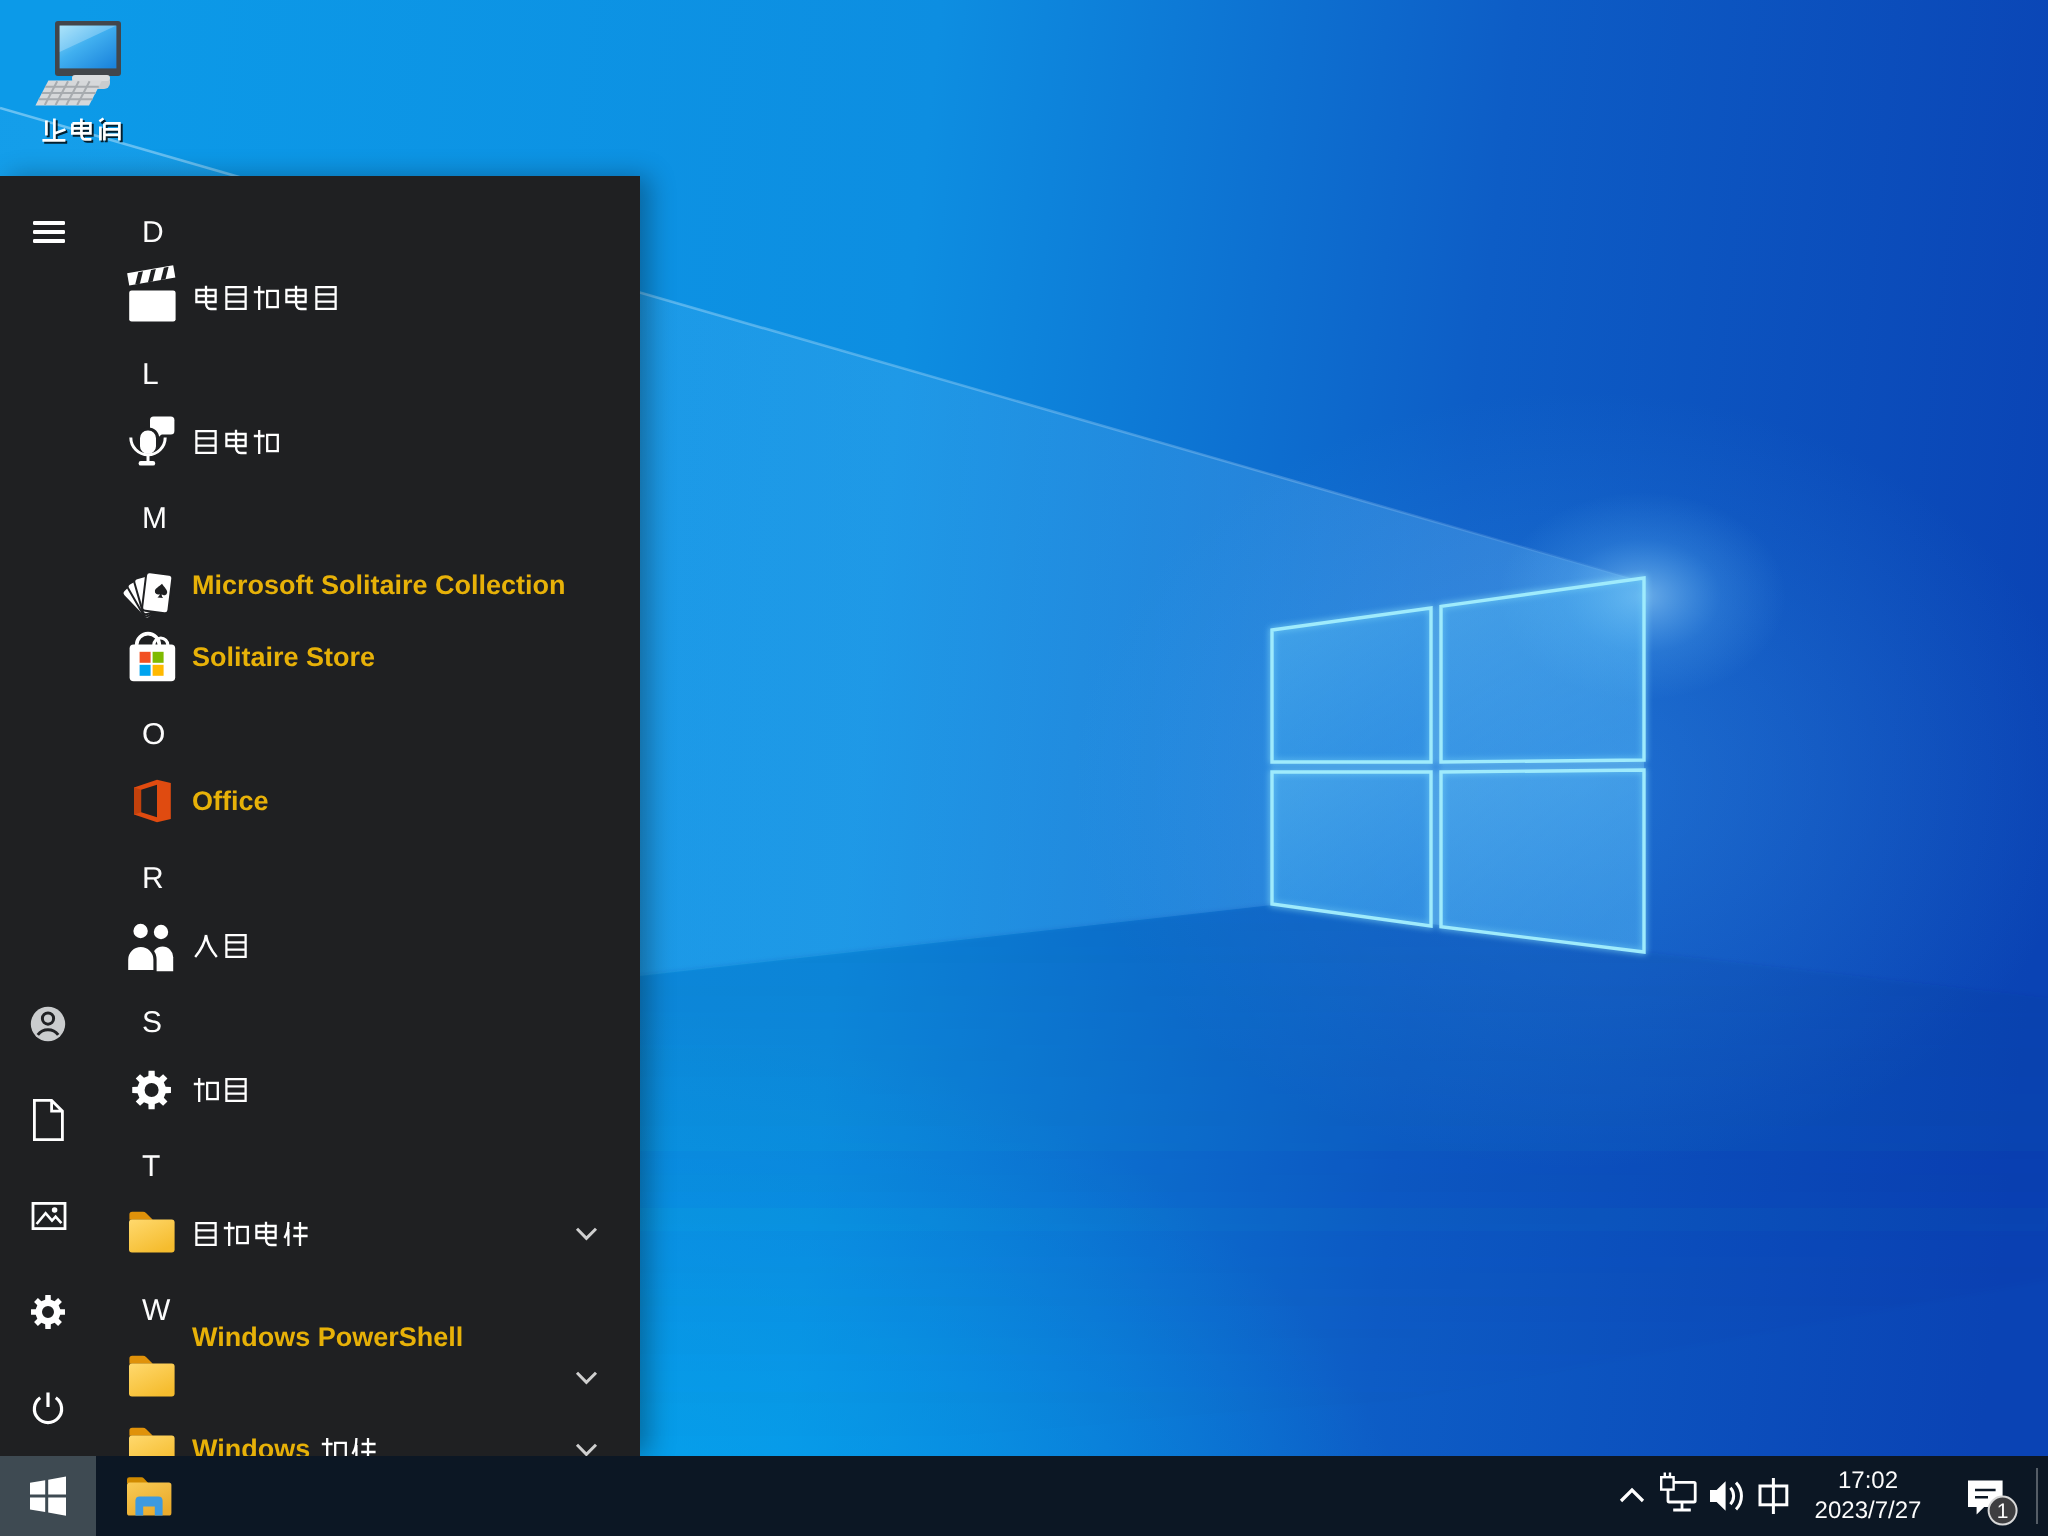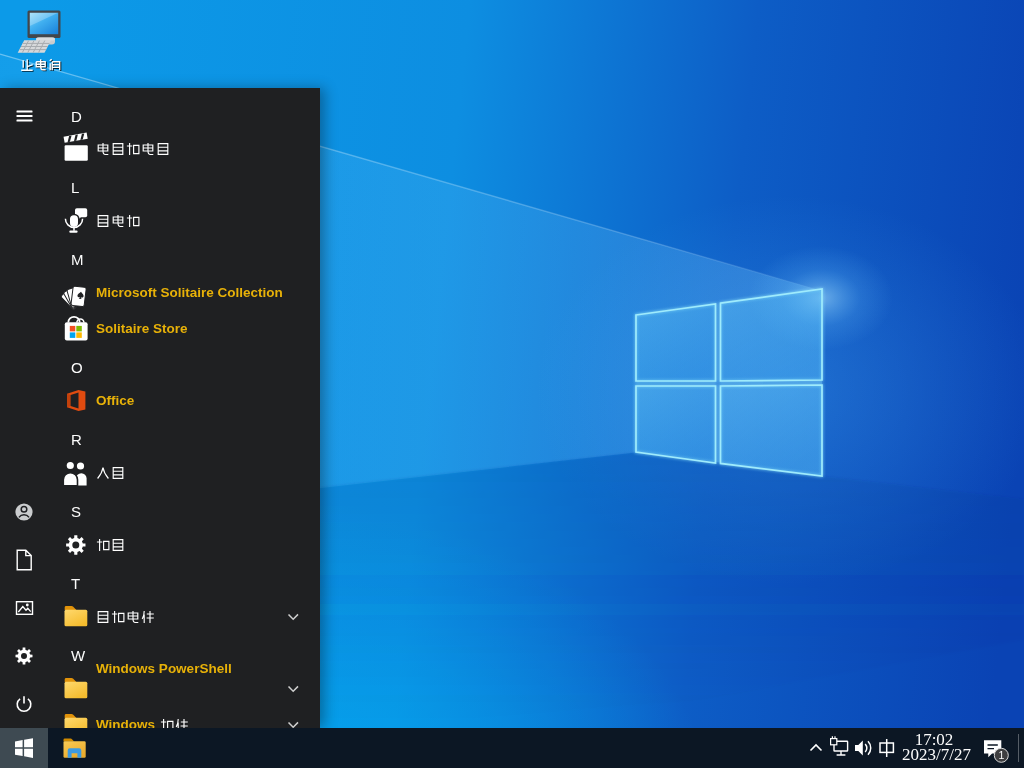--- a/index.html
+++ b/index.html
@@ -2,21 +2,21 @@
 <html><head><meta charset="utf-8">
 <style>
 html,body{margin:0;padding:0;width:1024px;height:768px;overflow:hidden;background:#0a47b6;font-family:"Liberation Sans",sans-serif;transform:translateZ(0);}
 .abs{position:absolute;}
 #wall{position:absolute;left:0;top:0;}
 #menu{position:absolute;left:0;top:88px;width:320px;height:640px;background:#1f2022;box-shadow:5px 0 12px rgba(0,0,0,.3);overflow:hidden;}
 #bar{position:absolute;left:0;top:728px;width:1024px;height:40px;background:#0c1724;}
 #startbtn{position:absolute;left:0;top:0;width:48px;height:40px;background:#3e4a52;}
 .hdr{position:absolute;opacity:0.99;left:71px;color:#fff;font-size:15px;line-height:15px;}
 .lbl{position:absolute;opacity:0.99;left:96px;color:#eab308;font-size:13.5px;line-height:14px;white-space:nowrap;font-weight:bold;}
-.clock{position:absolute;opacity:0.99;left:902px;top:5px;width:64px;color:#fff;font-size:17px;line-height:14.5px;text-align:center;font-family:Liberation Serif, serif;}
+.clock{position:absolute;opacity:0.99;left:902px;top:5px;width:64px;color:#fff;font-size:12px;line-height:14.5px;text-align:center;}
 </style></head>
 <body>
 <svg id="wall" width="1024" height="768" viewBox="0 0 1024 768">
 <defs>
 <linearGradient id="base" x1="0" y1="0.46" x2="1" y2="0.54">
 <stop offset="0" stop-color="#0c9ae8"></stop>
         <stop offset="0.42" stop-color="#0d8ee1"></stop>
         <stop offset="0.70" stop-color="#0d5dc6"></stop>
         <stop offset="1" stop-color="#0a43b4"></stop>
 </linearGradient>

